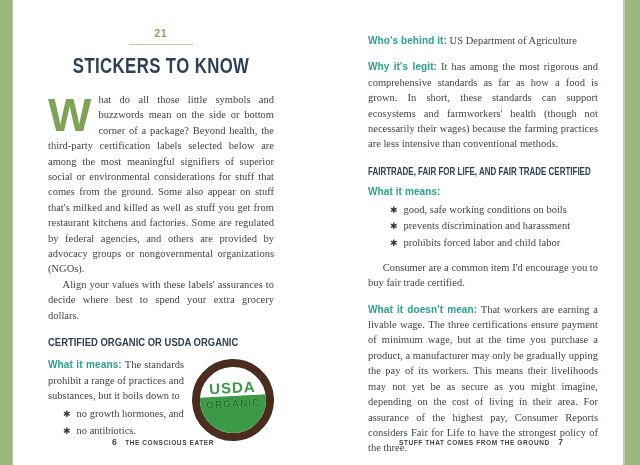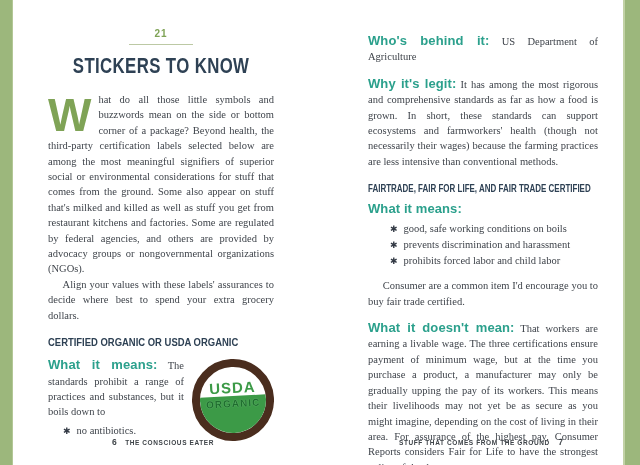--- a/index.html
+++ b/index.html
@@ -20,21 +20,21 @@
               font-size:21.5px;color:#2e4154;letter-spacing:0.5px;white-space:nowrap;
               transform:scaleX(0.78);transform-origin:50% 50%;}
 
   p{margin:0;font-size:10.5px;line-height:15.4px;text-align:justify;}
   .mt2{margin-top:11px;}
   .indent{text-indent:14px;}
 
   .dropcap{float:left;font-family:"Liberation Sans",sans-serif;font-weight:bold;
            font-size:46px;line-height:40px;color:#7fa356;margin:3px 7px 0 0;}
 
-  .lbl{font-family:"Liberation Sans",sans-serif;font-weight:bold;font-size:13px;
+  .lbl{font-family:"Liberation Sans",sans-serif;font-weight:bold;font-size:10px;
        color:#2ba08c;letter-spacing:0.1px;margin-top:26px;}
 
   .sec-h{font-family:"Liberation Sans",sans-serif;font-weight:bold;font-size:10.5px;
          color:#2e4154;white-space:nowrap;transform-origin:0 50%;margin-top:13px;}
   .sec-h.w90{transform:scaleX(0.90);}
   .sec-h.w76{transform:scaleX(0.76);}
 
   ul.bullets{list-style:none;margin:3px 0 0 0;padding:0 0 0 22px;}
   ul.bullets.tight{padding-left:15px;}
   ul.bullets li{font-size:10.5px;line-height:15.2px;}
@@ -85,20 +85,21 @@
     <div class="organic-block">
       <div class="usda-logo">
         <div class="usda-top">USDA</div>
         <div class="usda-bottom">ORGANIC</div>
       </div>
       <p>
         <span class="lbl">What it means:</span>
         <span>The standards prohibit a range of practices and substances, but it boils down to</span>
       </p>
       <ul class="bullets tight">
+        <li><span class="bullet-glyph">✱</span><span>no growth hormones, and</span></li>
         <li><span class="bullet-glyph">✱</span><span>no antibiotics.</span></li>
       </ul>
     </div>
 
   </div>
 
   <div class="footer f-left">
     <span class="pnum">6</span>
     <span class="running">THE CONSCIOUS EATER</span>
   </div>

